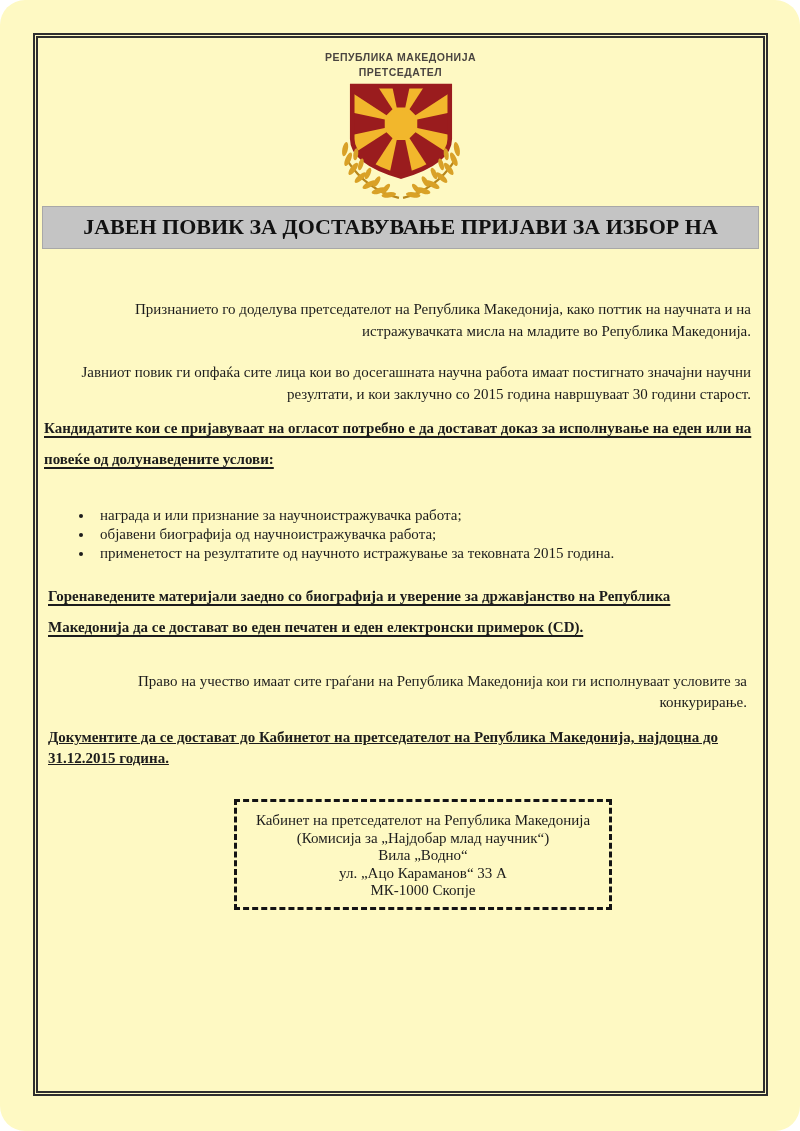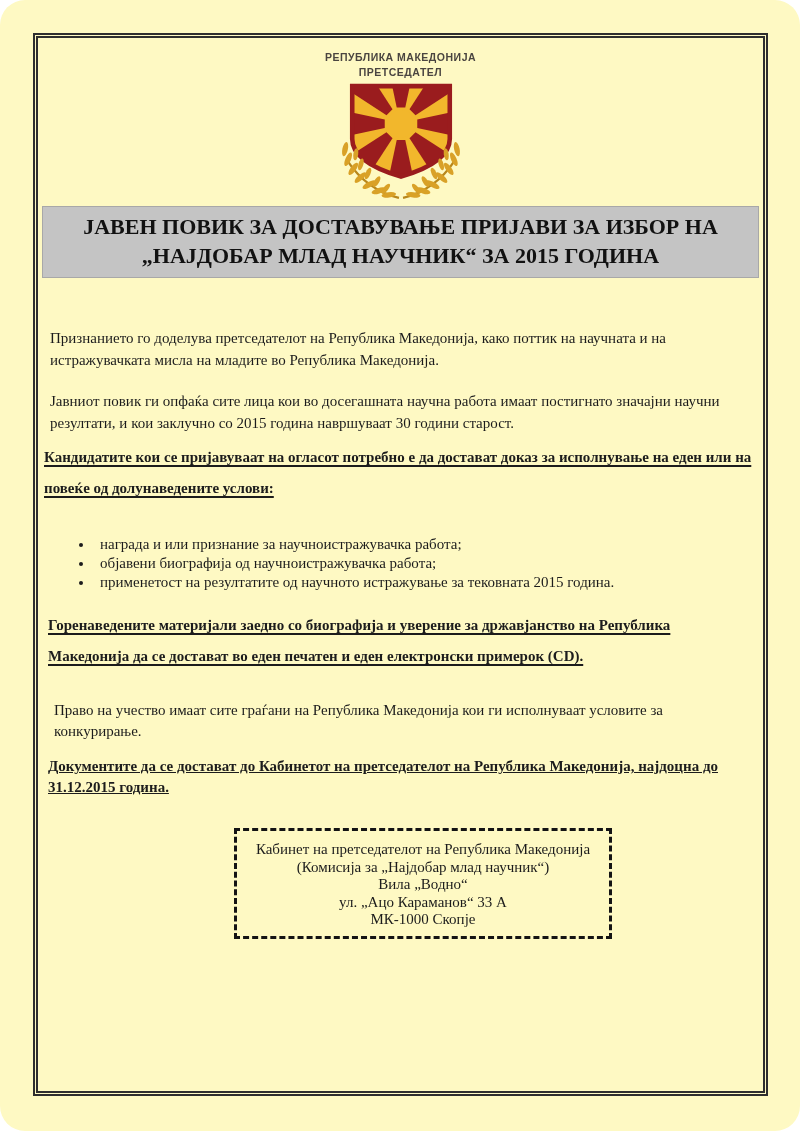--- a/index.html
+++ b/index.html
@@ -37,21 +37,21 @@
     border: 1px solid #a8a8a8;
     margin: 6px -2px 0 -2px;
     padding: 5px 12px 7px 12px;
     text-align: center;
     font-weight: bold;
     font-size: 22px;
     line-height: 29px;
     color: #111;
   }
   p { margin: 0; font-size: 15px; line-height: 22px; }
-  .center { text-align: left; }
+  .center { text-align: right; }
   .p-intro { margin: 49px 6px 0 6px; }
   .p-scope { margin: 19px 6px 0 6px; }
   .heading-underline {
     font-weight: bold;
     text-decoration: underline;
     text-decoration-thickness: 1.5px;
     text-underline-offset: 3px;
     text-align: left;
     line-height: 31px;
   }
@@ -129,21 +129,20 @@
           <ellipse transform="translate(29.5 89) rotate(-66)" rx="6" ry="2.4"></ellipse>
           <ellipse transform="translate(22.5 80) rotate(-74)" rx="6" ry="2.4"></ellipse>
           <ellipse transform="translate(17.5 70) rotate(-82)" rx="6" ry="2.4"></ellipse>
         </g>
         <use href="#branchL" transform="translate(124 0) scale(-1 1)"></use>
       </g>
     </svg>
 
     <div class="banner" style="background-color: rgb(196, 196, 196);">
       <div>ЈАВЕН ПОВИК ЗА ДОСТАВУВАЊЕ ПРИЈАВИ ЗА ИЗБОР НА</div>
-      <div>„НАЈДОБАР МЛАД НАУЧНИК“ ЗА 2015 ГОДИНА</div>
     </div>
 
     <p class="center p-intro">Признанието го доделува претседателот на Република Македонија, како поттик на научната и на истражувачката мисла на младите во Република Македонија.</p>
 
     <p class="center p-scope">Јавниот повик ги опфаќа сите лица кои во досегашната научна работа имаат постигнато значајни научни резултати, и кои заклучно со 2015 година навршуваат 30 години старост.</p>
 
     <p class="heading-underline h-conditions">Кандидатите кои се пријавуваат на огласот потребно е да достават доказ за исполнување на еден или на повеќе од долунаведените услови:</p>
 
     <ul class="conditions">
       <li>награда и или признание за научноистражувачка работа;</li>

